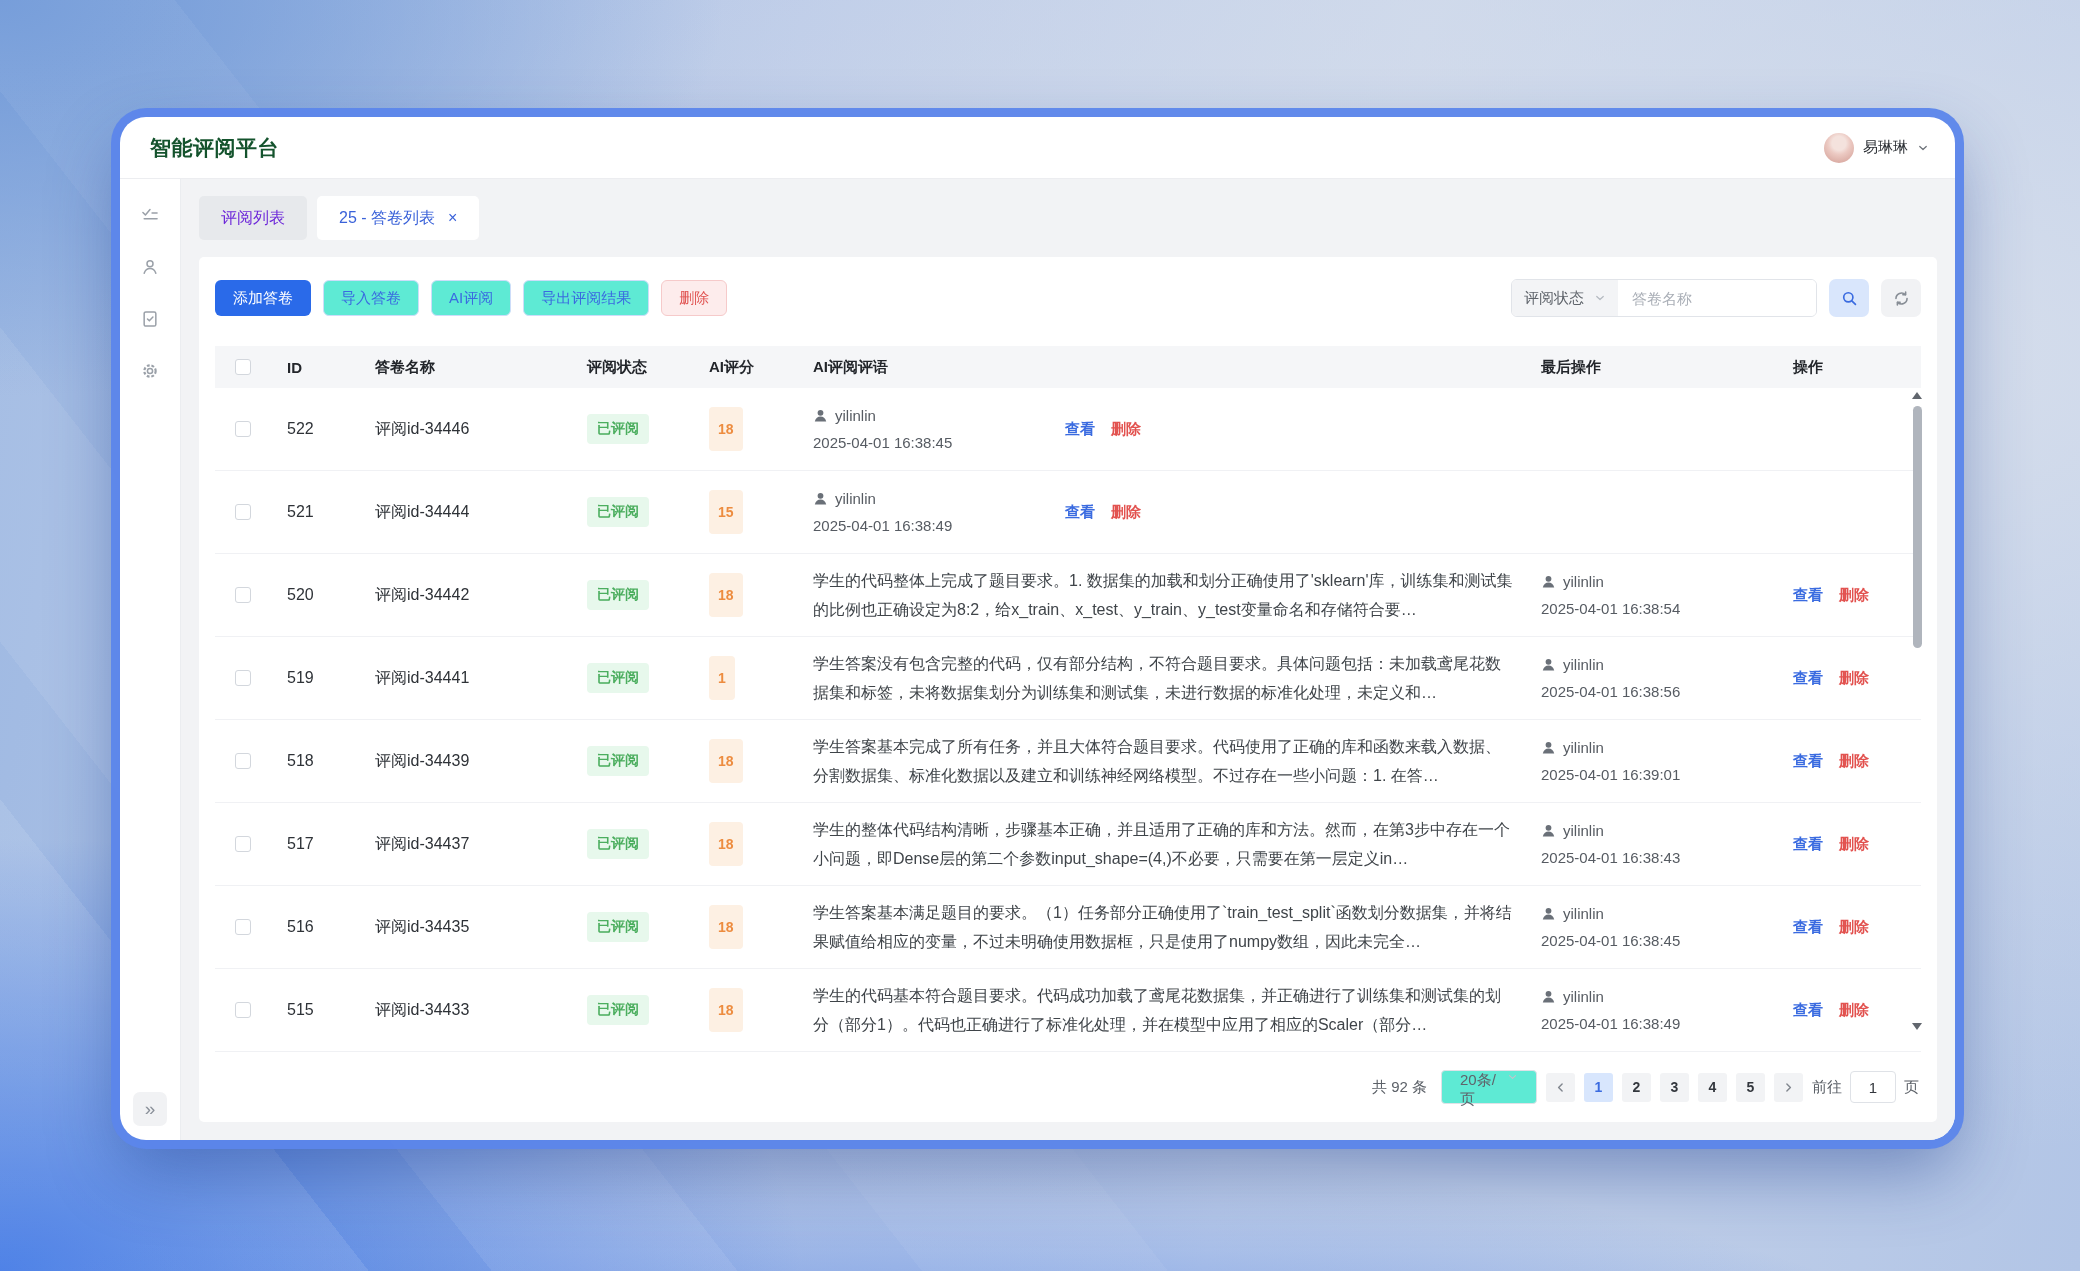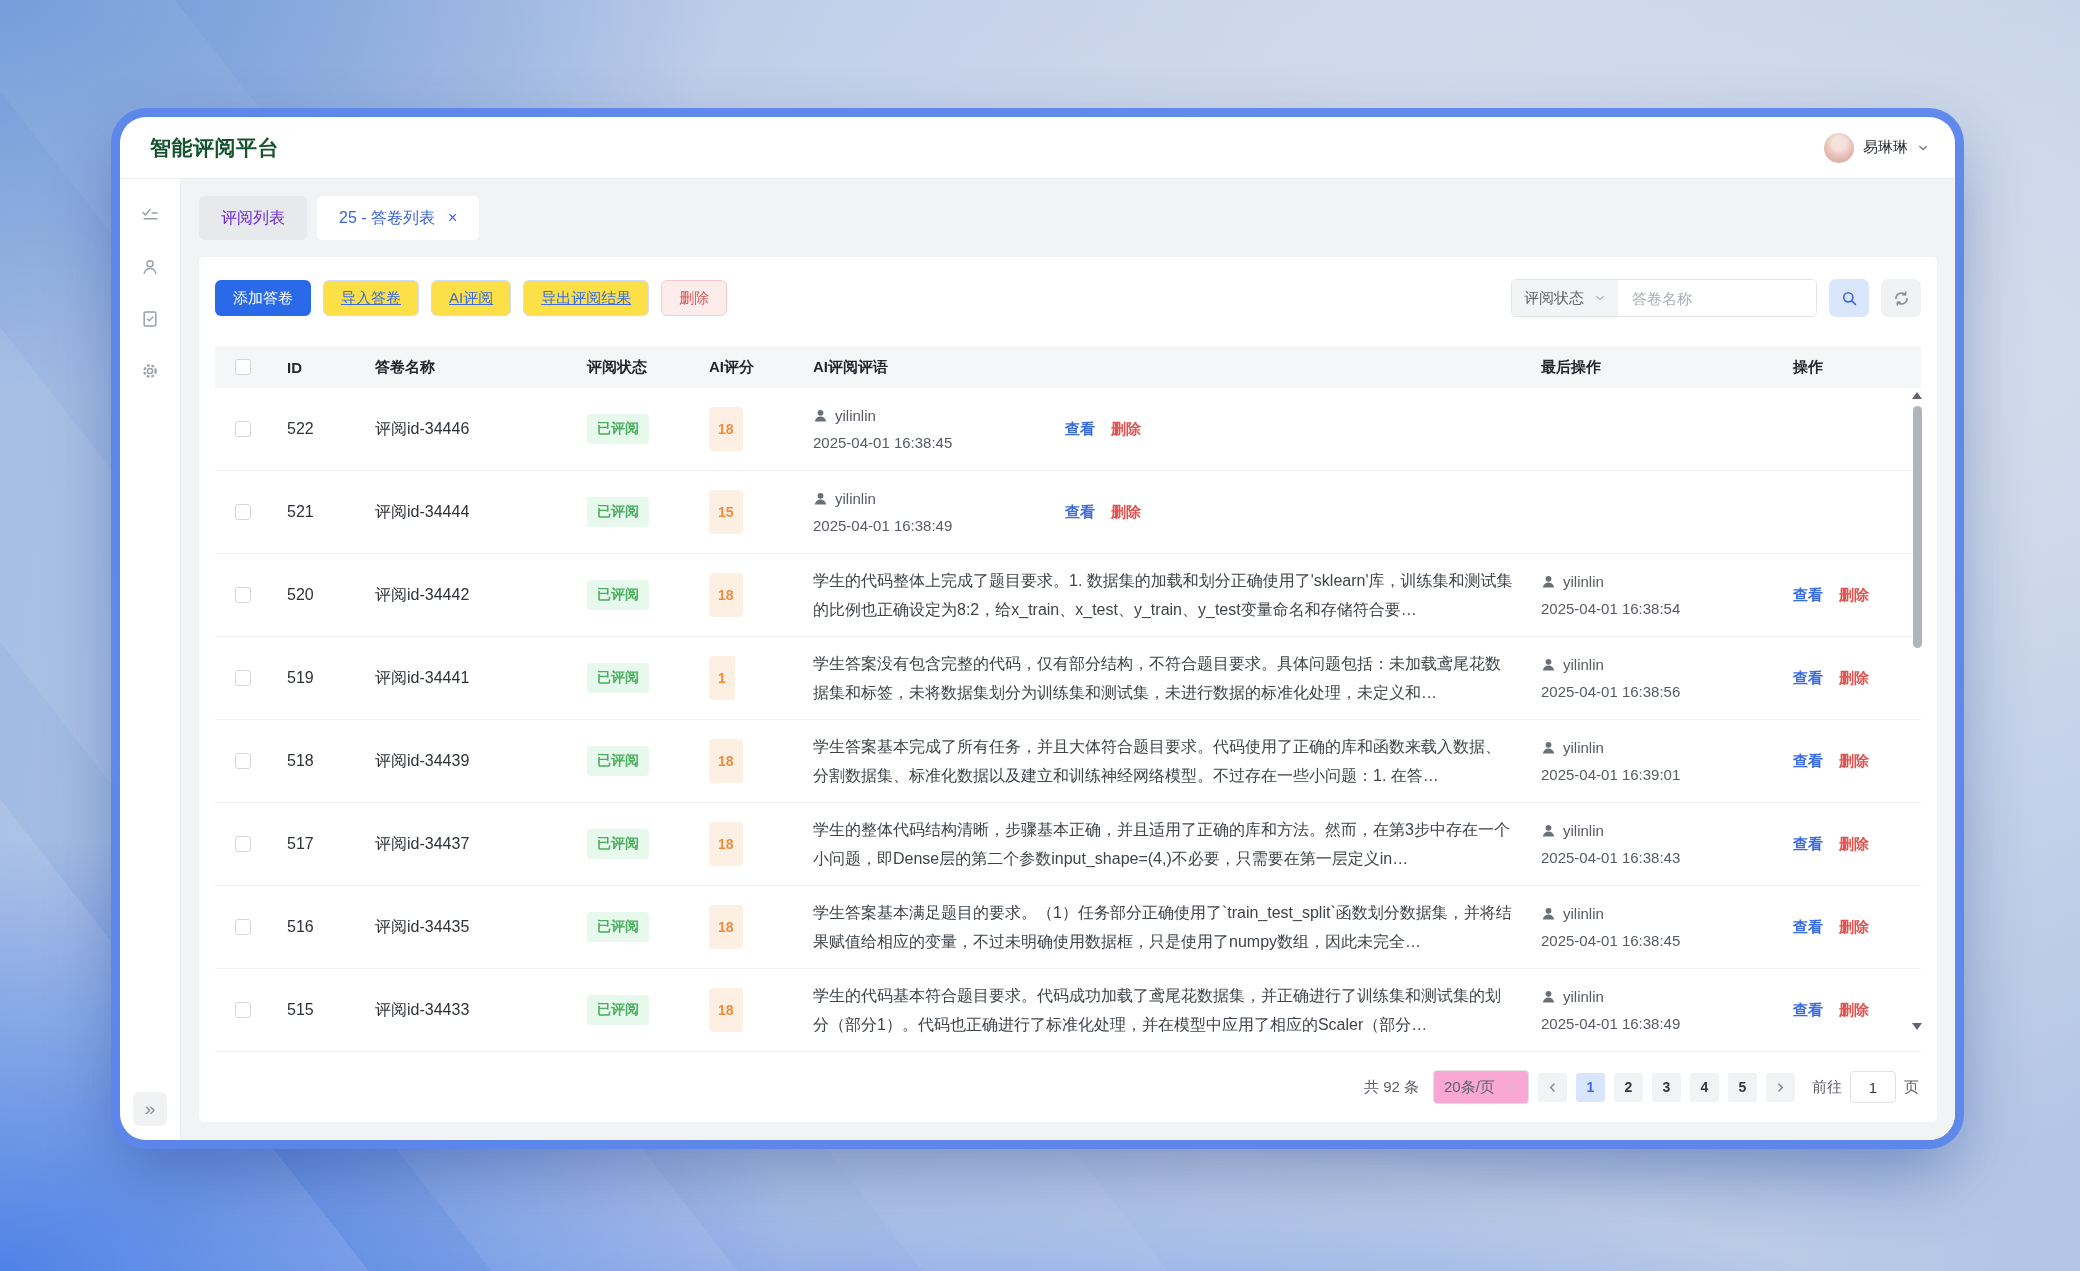--- a/index.html
+++ b/index.html
@@ -55,21 +55,21 @@
   
   .card { background:#fff; border-radius:5px; flex:1; padding:22px 16px 12px;
     display:flex; flex-direction:column; min-height:0; }
 
   
   .toolbar { display:flex; justify-content:space-between; align-items:center; margin-bottom:29px; }
   .btn-row { display:flex; gap:12px; }
   .btn { height:36px; padding:0 17px; border-radius:6px; font-size:15px; border:1px solid transparent;
     display:flex; align-items:center; cursor:pointer; background:none; font-family:inherit; }
   .btn-primary { background:#2a6ae9; color:#fff; }
-  .btn-soft { background:#fde047; color:#3a6be0; border-color:#cdddf9;text-decoration:underline; }
+  .btn-soft { background:#5eead4; color:#3a6be0; border-color:#cdddf9; }
   .btn-danger { background:#fdecec; color:#e0514f; border-color:#f6caca; }
   .filters { display:flex; gap:12px; align-items:center; }
   .filter-combo { display:flex; height:38px; border:1px solid #e1e4e9; border-radius:6px;
     overflow:hidden; background:#fff; }
   .filter-select { display:flex; align-items:center; gap:10px; background:#f3f4f6;
     padding:0 12px; font-size:15px; color:#5f646b; cursor:pointer; }
   .filter-input { border:none; outline:none; width:198px; padding:0 14px; font-size:15px;
     color:#33373d; font-family:inherit; }
   .filter-input::placeholder { color:#a9aeb6; }
   .icon-btn { width:40px; height:38px; border-radius:7px; border:none; cursor:pointer;
@@ -115,28 +115,28 @@
     border-bottom:7px solid #61666e; }
   .sb-down { width:0; height:0; border-left:5px solid transparent; border-right:5px solid transparent;
     border-top:7px solid #61666e; margin-top:auto; }
   .sb-thumb { width:9px; height:242px; border-radius:5px; background:#b0b5bd; margin-top:7px; }
 
   
   .pagination { display:flex; justify-content:flex-end; align-items:center; gap:9px;
     margin:26px 2px 6px; font-size:15px; color:#5c6168; }
   .total-text { margin-right:5px; }
   .page-size { width:96px; height:34px; border:1px solid #dfe2e7; border-radius:4px;
-    display:flex; align-items:center; justify-content:space-between; padding:0 10px;
-    color:#5f646b; cursor:pointer; background:#f9a8d4; }
+    display:flex; justify-content:space-between; padding:0 18px;
+    color:#5f646b; cursor:pointer; background:#5eead4; }
   .page-btn { min-width:29px; height:29px; border-radius:3px; background:#f2f3f5; border:none;
     display:flex; align-items:center; justify-content:center; font-weight:bold; font-size:14px;
     color:#33373d; cursor:pointer; font-family:inherit; }
   .page-btn.active { background:#d8e6fd; color:#3a6be0; }
   .page-btn svg { width:13px; height:13px; }
-  .goto { display:flex; align-items:center; gap:8px; margin-left:8px; }
+  .goto { display:flex; align-items:center; gap:8px; margin-left:0; }
   .goto-input { width:46px; height:32px; border:1px solid #dfe2e7; border-radius:4px;
     text-align:center; font-size:15px; color:#33373d; outline:none; font-family:inherit; }
   .chev { width:12px; height:12px; }
 </style>
 </head>
 <body>
 
 <div class="stage">
   <div class="window">
 

